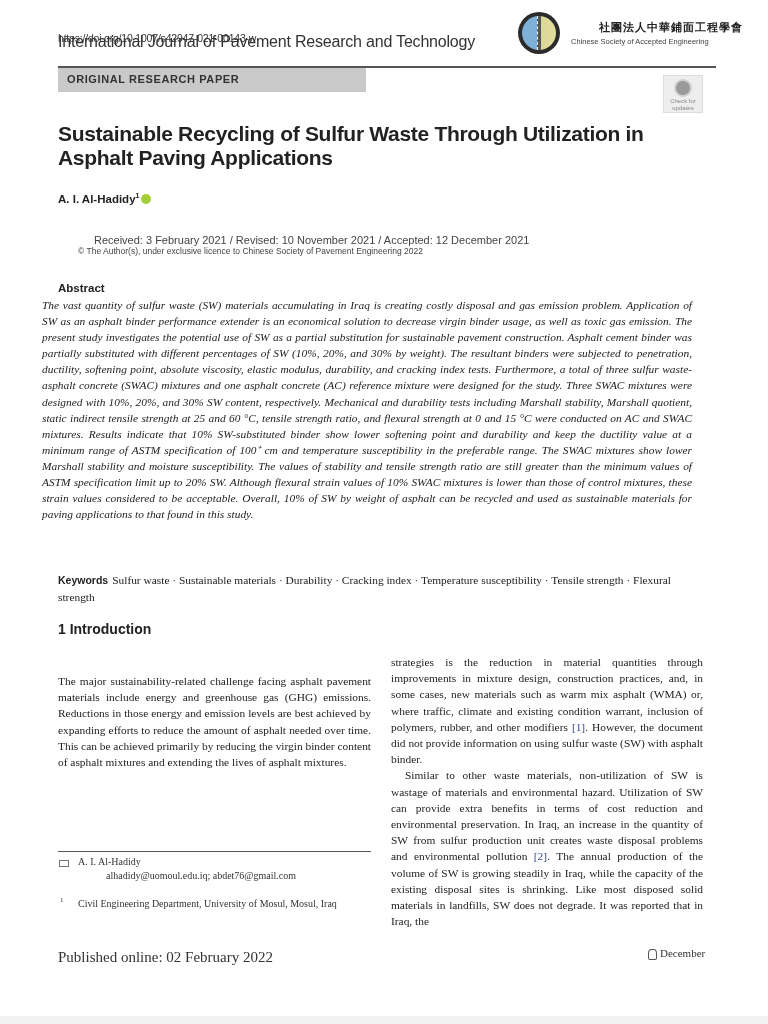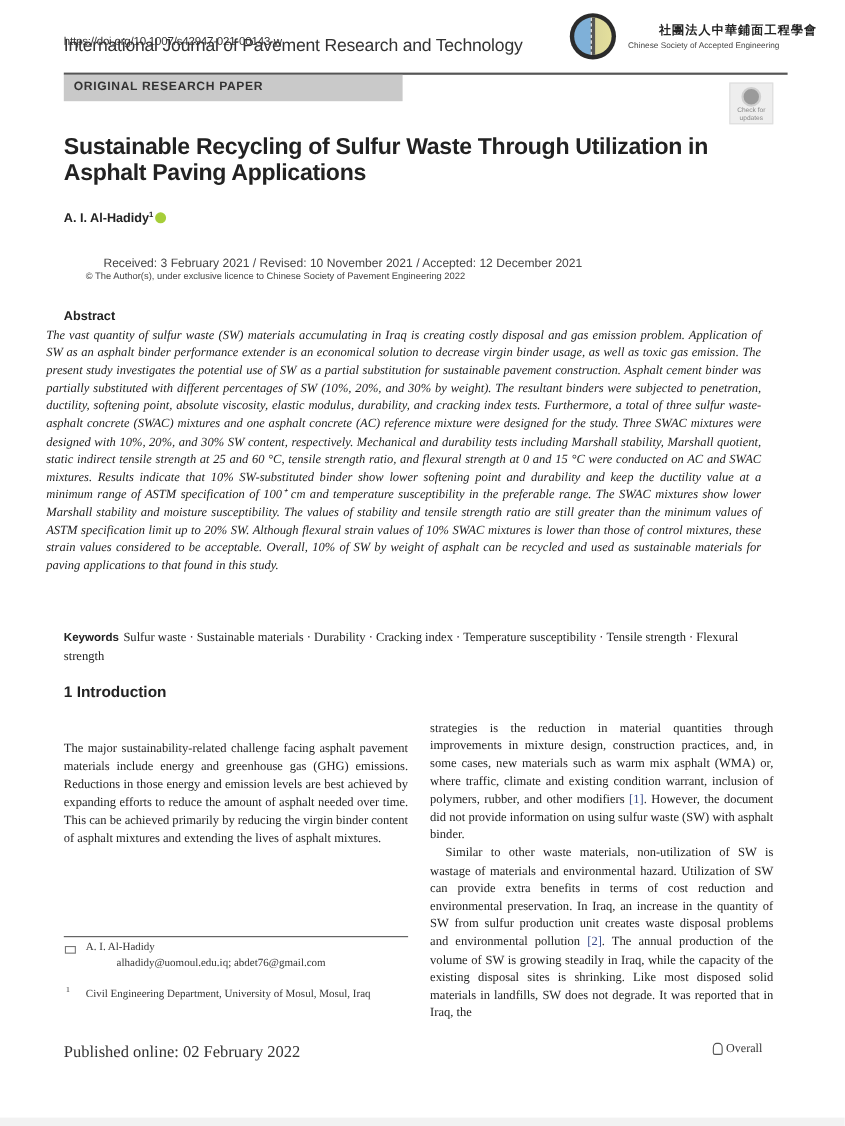--- a/index.html
+++ b/index.html
@@ -102,14 +102,14 @@
 </div>
 
 <div class="abs" id="foot-rule"></div>
 <div class="abs" id="mail-icon"></div>
 <div class="abs" id="corr-name">A. I. Al-Hadidy</div>
 <div class="abs" id="corr-email">alhadidy@uomoul.edu.iq; abdet76@gmail.com</div>
 <div class="abs" id="affil-num">1</div>
 <div class="abs" id="affil">Civil Engineering Department, University of Mosul, Mosul, Iraq</div>
 
 <div class="abs" id="published">Published online: 02 February 2022</div>
-<div class="abs" id="springer"><span id="springer-icon"></span><span>Overall</span></div>
+<div class="abs" id="springer"><span id="springer-icon"></span><span>December</span></div>
 <div class="abs" id="bottom-band"></div>
 
 </body></html>

